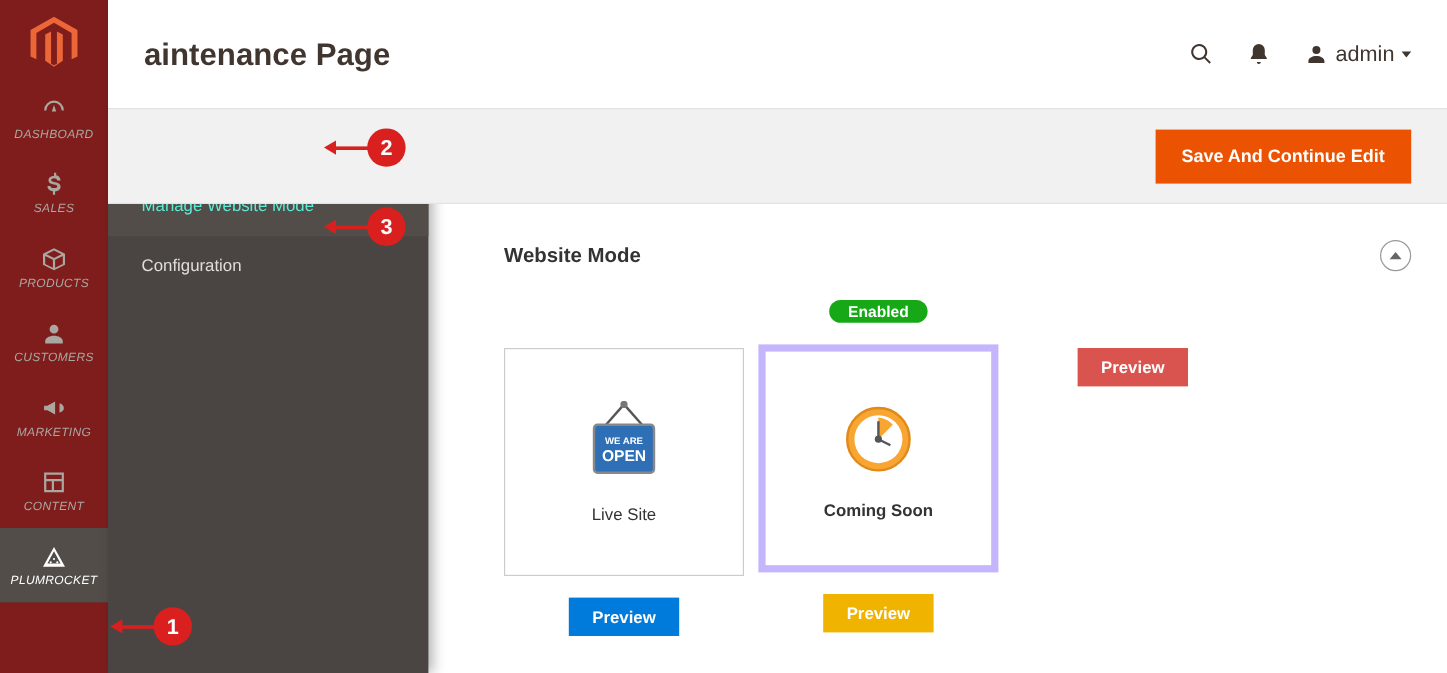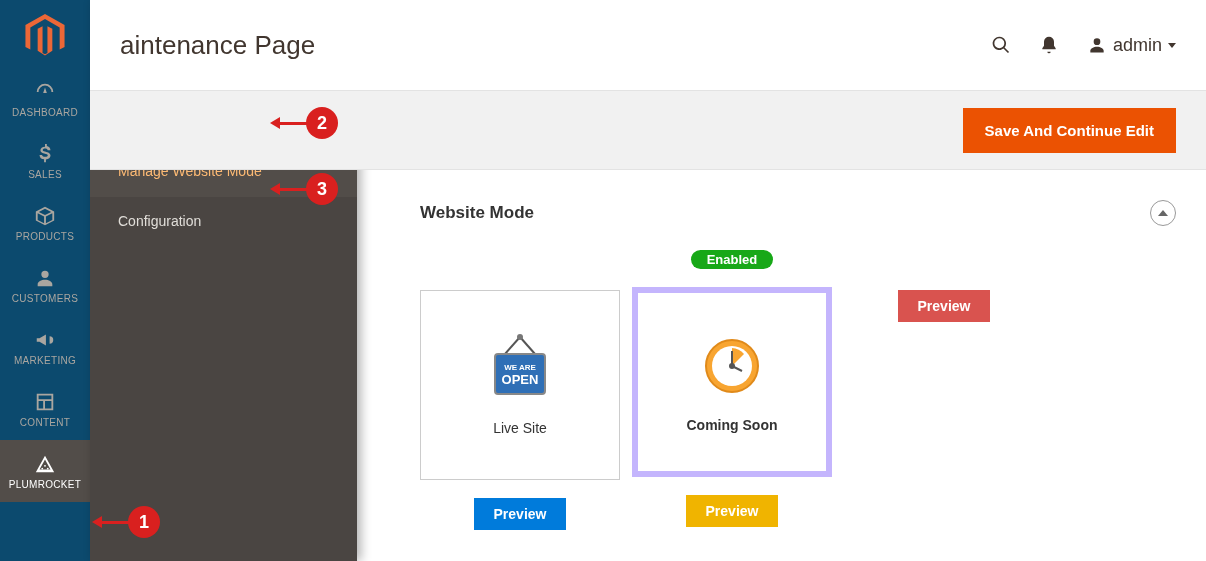--- a/index.html
+++ b/index.html
@@ -1,42 +1,42 @@
 <!DOCTYPE html>
 <html><head>
 <meta charset="utf-8">
 <style>
 * { box-sizing: border-box; margin: 0; padding: 0; }
 body { font-family: 'Helvetica Neue', Arial, sans-serif; font-size: 14px; color: #333; background: #fff; width: 1206px; height: 561px; overflow: hidden; position: relative; }
 
 
-.nav-sidebar { position: absolute; left: 0; top: 0; width: 90px; height: 561px; background: #0c4a6e; }
+.nav-sidebar { position: absolute; left: 0; top: 0; width: 90px; height: 561px; background: #7f1d1d; font-style: italic; }
 .nav-logo { display: flex; justify-content: center; padding: 14px 0 10px; }
 .nav-logo svg { width: 40px; height: 44px; }
 .nav-item { display: flex; flex-direction: column; align-items: center; justify-content: center; gap: 4px; height: 62px; color: #aaa6a0; font-size: 10px; letter-spacing: 0.3px; cursor: pointer; }
 .nav-item.active { background: #524d49; color: #fff; }
 .nav-item svg { width: 22px; height: 22px; fill: #aaa6a0; }
 .nav-item.active svg { fill: #fff; }
 
 
 .flyout { position: absolute; left: 90px; top: 0; width: 267px; height: 561px; background: #4a4542; box-shadow: 4px 0 10px rgba(0,0,0,0.3); color: #fff; }
 .flyout-header { display: flex; justify-content: space-between; align-items: center; padding: 24px 22px 28px 28px; }
 .flyout-title { font-size: 22px; font-weight: 400; color: #fff; }
 .flyout-close { width: 16px; height: 16px; cursor: pointer; position: relative; }
 .flyout-close::before, .flyout-close::after { content: ''; position: absolute; left: 7px; top: -2px; width: 2px; height: 20px; background: #ccc; }
 .flyout-close::before { transform: rotate(45deg); }
 .flyout-close::after { transform: rotate(-45deg); }
 .flyout-item { padding: 15px 28px; color: #b5b1ab; font-size: 14px; cursor: pointer; line-height: 1.4; }
 .flyout-item.heading { font-weight: 600; }
-.flyout-item.sub { color: #fdba74; background: #524d49; }
+.flyout-item.sub { color: #5eead4; background: #524d49; }
 .flyout-item.plain { color: #e0ddd8; }
 
 
 .page-header { position: absolute; left: 90px; right: 0; top: 0; height: 90px; padding: 0 30px; display: flex; align-items: center; justify-content: space-between; background: #fff; }
-.page-title { font-size: 26px; font-weight: 400; color: #41362f; }
+.page-title { font-size: 26px; font-weight: 700; color: #41362f; }
 .header-tools { display: flex; align-items: center; gap: 28px; color: #41362f; }
 .header-tools .tool { cursor: pointer; display: flex; align-items: center; gap: 6px; }
 .header-tools svg { width: 20px; height: 20px; fill: #41362f; }
 .admin-label { font-size: 18px; }
 .caret-down { width: 0; height: 0; border-left: 4px solid transparent; border-right: 4px solid transparent; border-top: 5px solid #41362f; }
 
 
 .action-bar { position: absolute; left: 90px; right: 0; top: 90px; height: 80px; background: #f1f1f1; border-top: 1px solid #e3e3e3; border-bottom: 1px solid #e3e3e3; display: flex; justify-content: flex-end; align-items: center; padding: 0 30px; }
 .btn-primary { background: #eb5202; color: #fff; border: none; padding: 14px 22px; font-size: 15px; font-weight: 600; cursor: pointer; }
 

